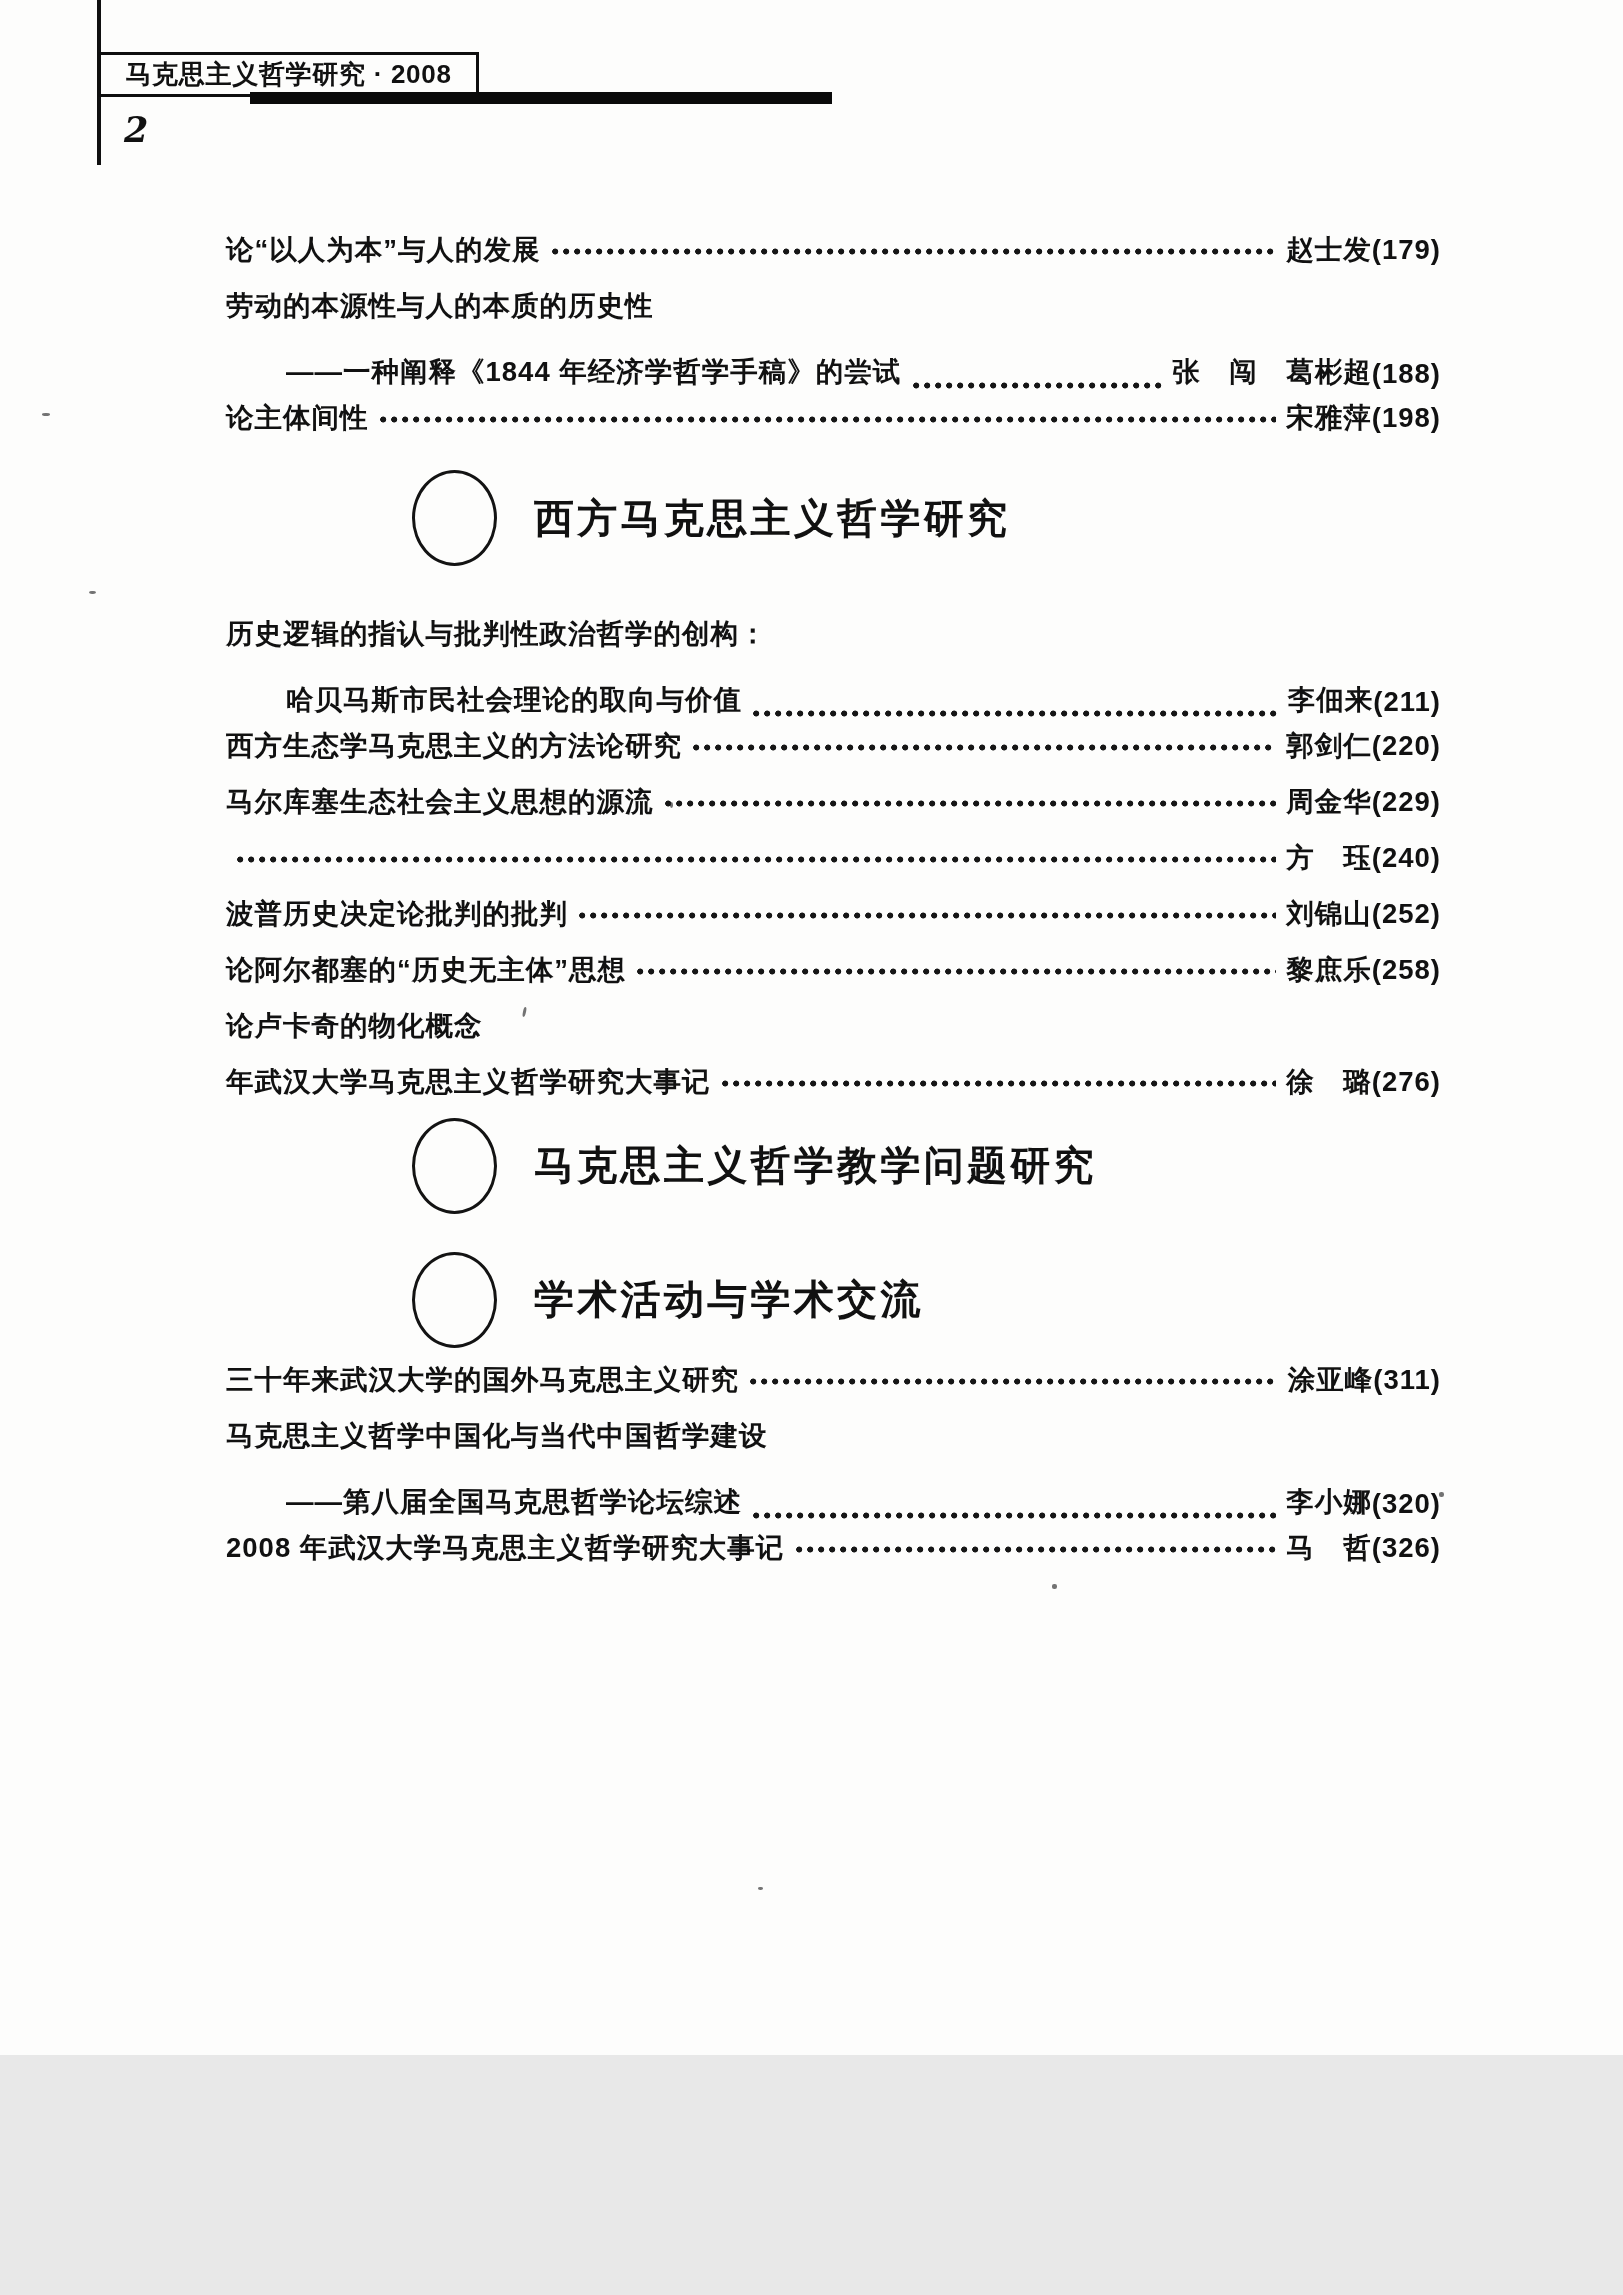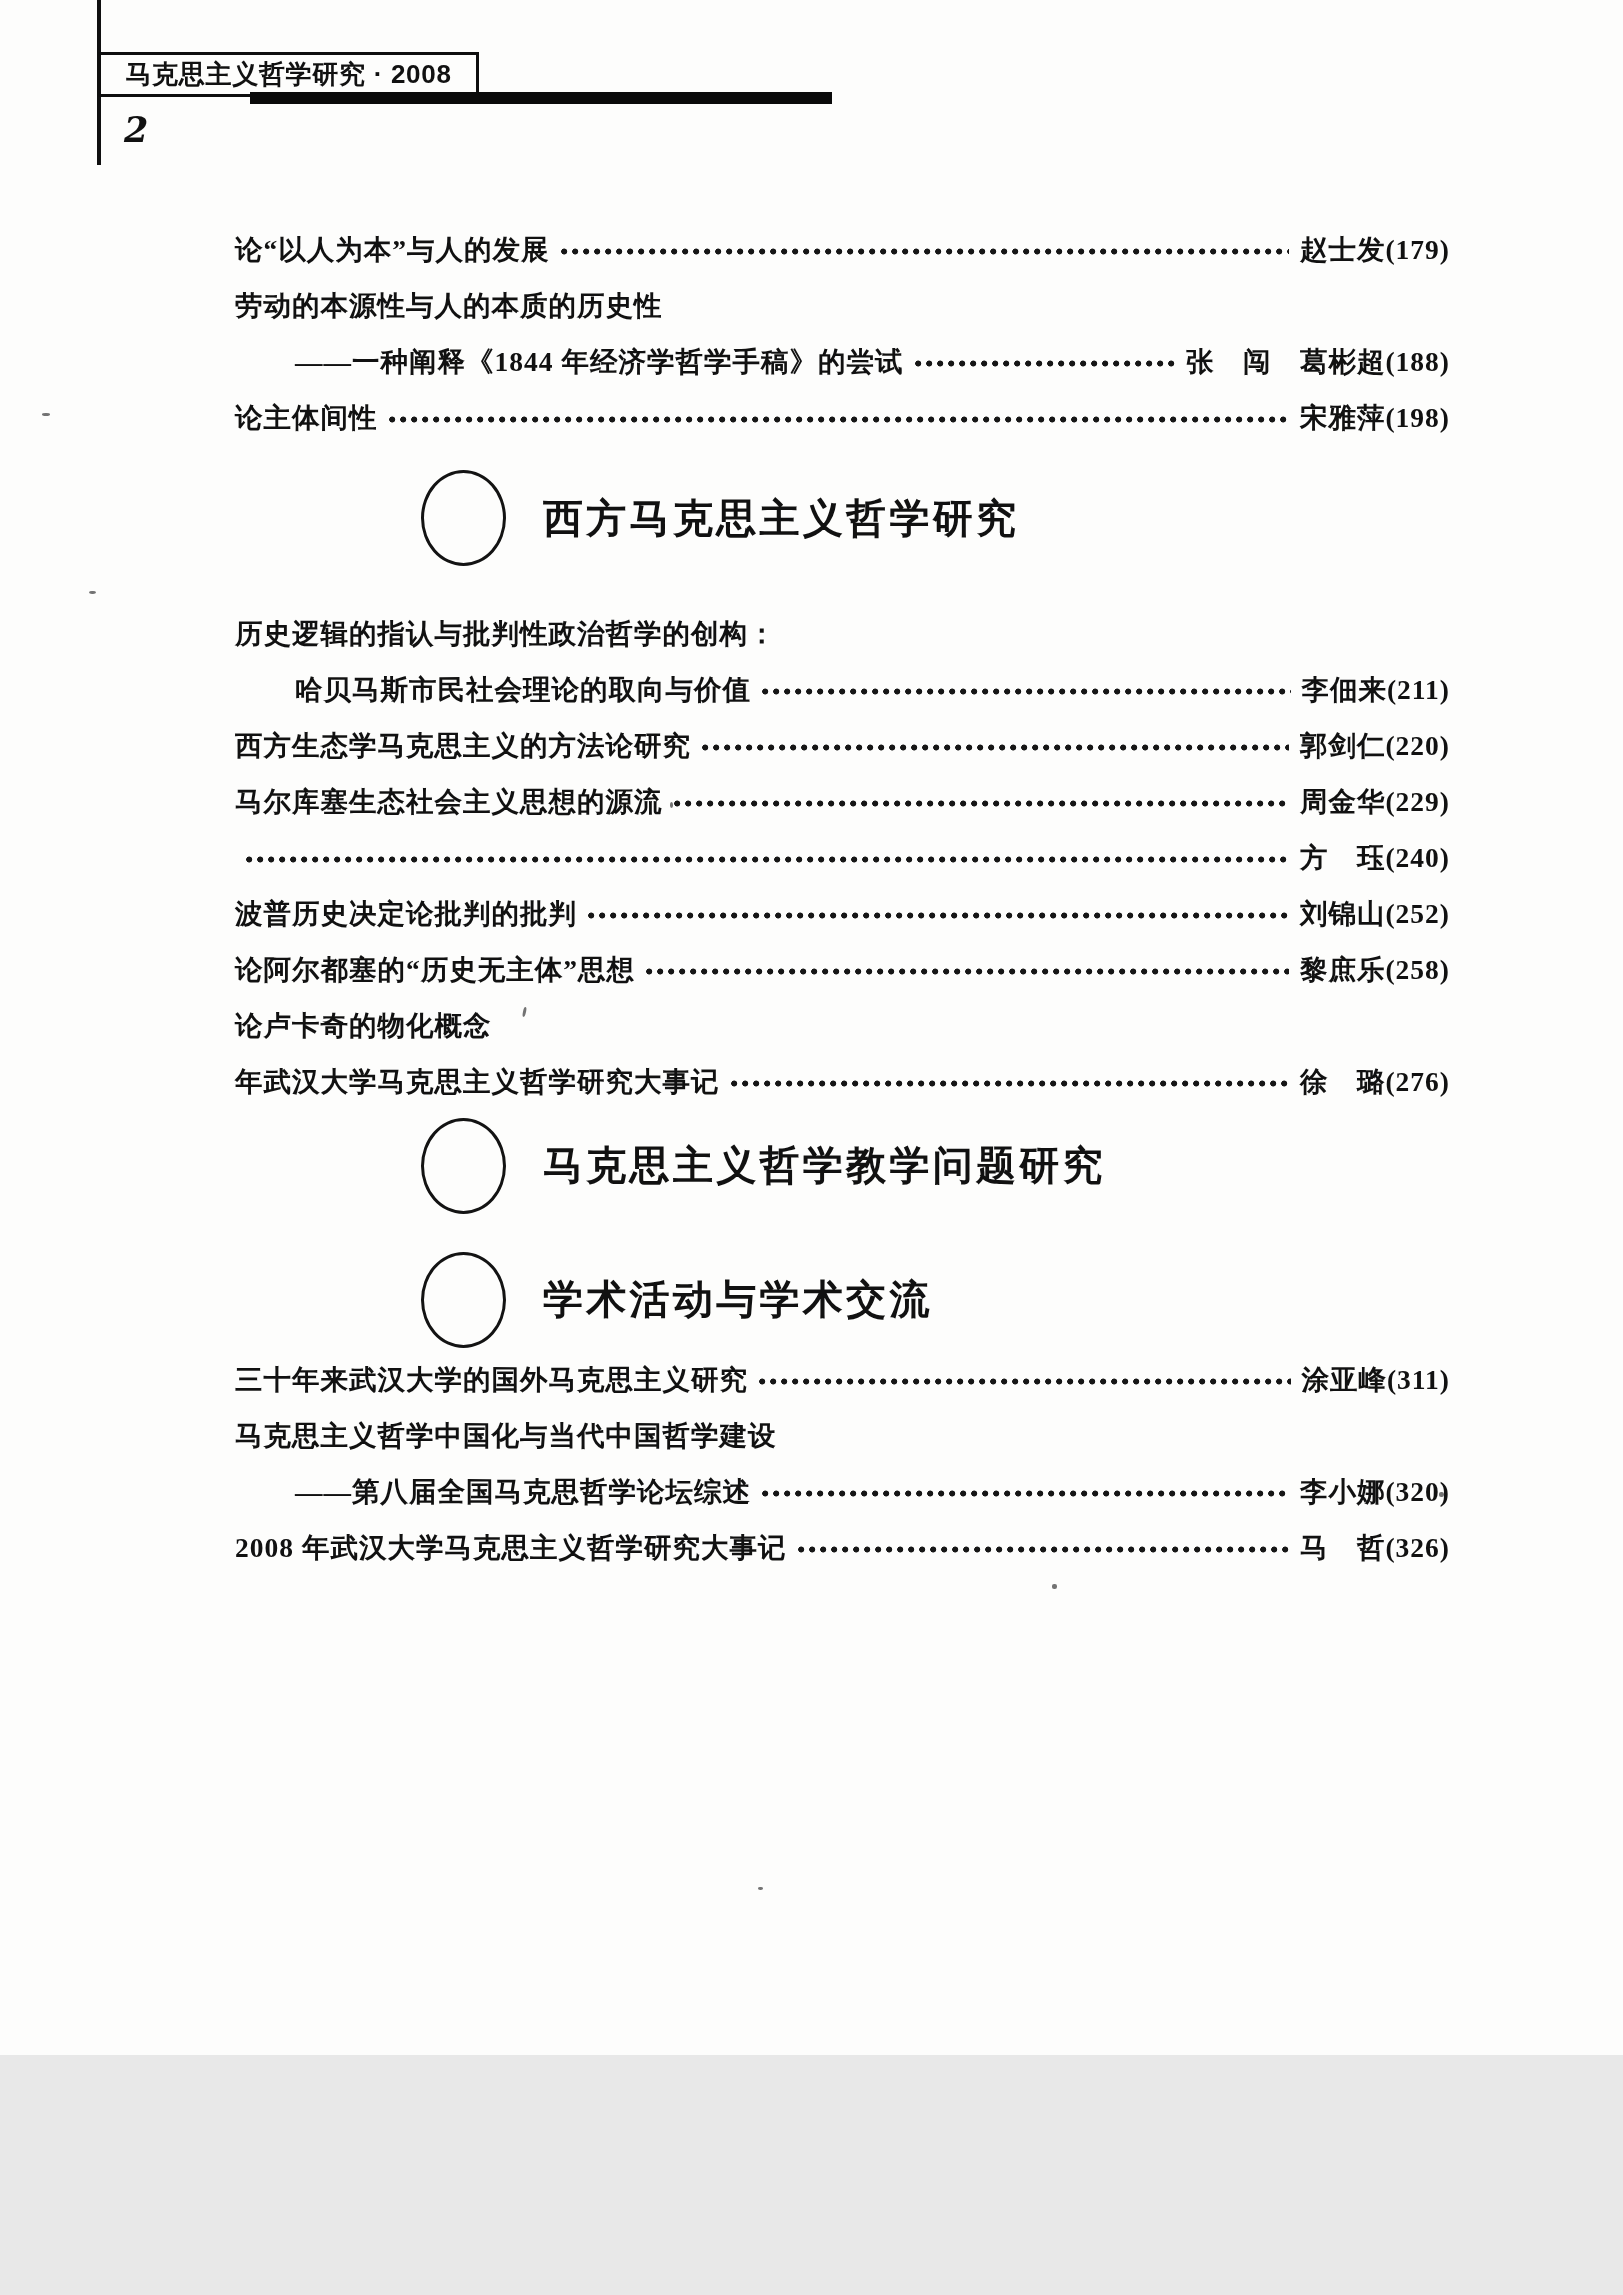--- a/index.html
+++ b/index.html
@@ -18,26 +18,26 @@
     position:absolute;left:98px;top:52px;width:375px;height:39px;
     border:3.3px solid #0e0e0e;background:#fdfdfc;
     display:flex;align-items:center;justify-content:center;
     font-size:26px;font-weight:bold;letter-spacing:0.7px;white-space:nowrap;
   }
   .black-bar{position:absolute;left:250px;top:92px;width:582px;height:12.4px;background:#0a0a0a;}
   .page-num{
     position:absolute;left:124px;top:109px;
     font-family:"DejaVu Serif",serif;font-style:italic;font-weight:bold;font-size:35px;
   }
-  .content{position:absolute;left:235px;top:222px;width:1215px;font-family:Liberation Serif, serif;}
+  .content{position:absolute;left:226px;top:222px;width:1215px;}
   .entry{
     display:flex;align-items:center;height:56px;
     font-size:27.5px;font-weight:bold;letter-spacing:1px;white-space:pre;
   }
-  .entry.indent{padding-left:60px;}
+  .entry.indent{padding-left:60px;align-items:flex-end;}
   .entry .title{flex:0 0 auto;}
   .entry .leader{
     flex:1 1 auto;height:9.2px;margin:3.9px 10.5px 0 9.2px;min-width:39px;
     background-image:radial-gradient(circle at 5.2px 4.6px,#161616 2.7px,transparent 3.4px);
     background-size:11px 9.2px;background-repeat:repeat-x;
   }
   .entry .author{flex:0 0 auto;}
   .entry .pageno{flex:0 0 auto;}
   .section-heading{
     display:flex;align-items:center;gap:37px;

